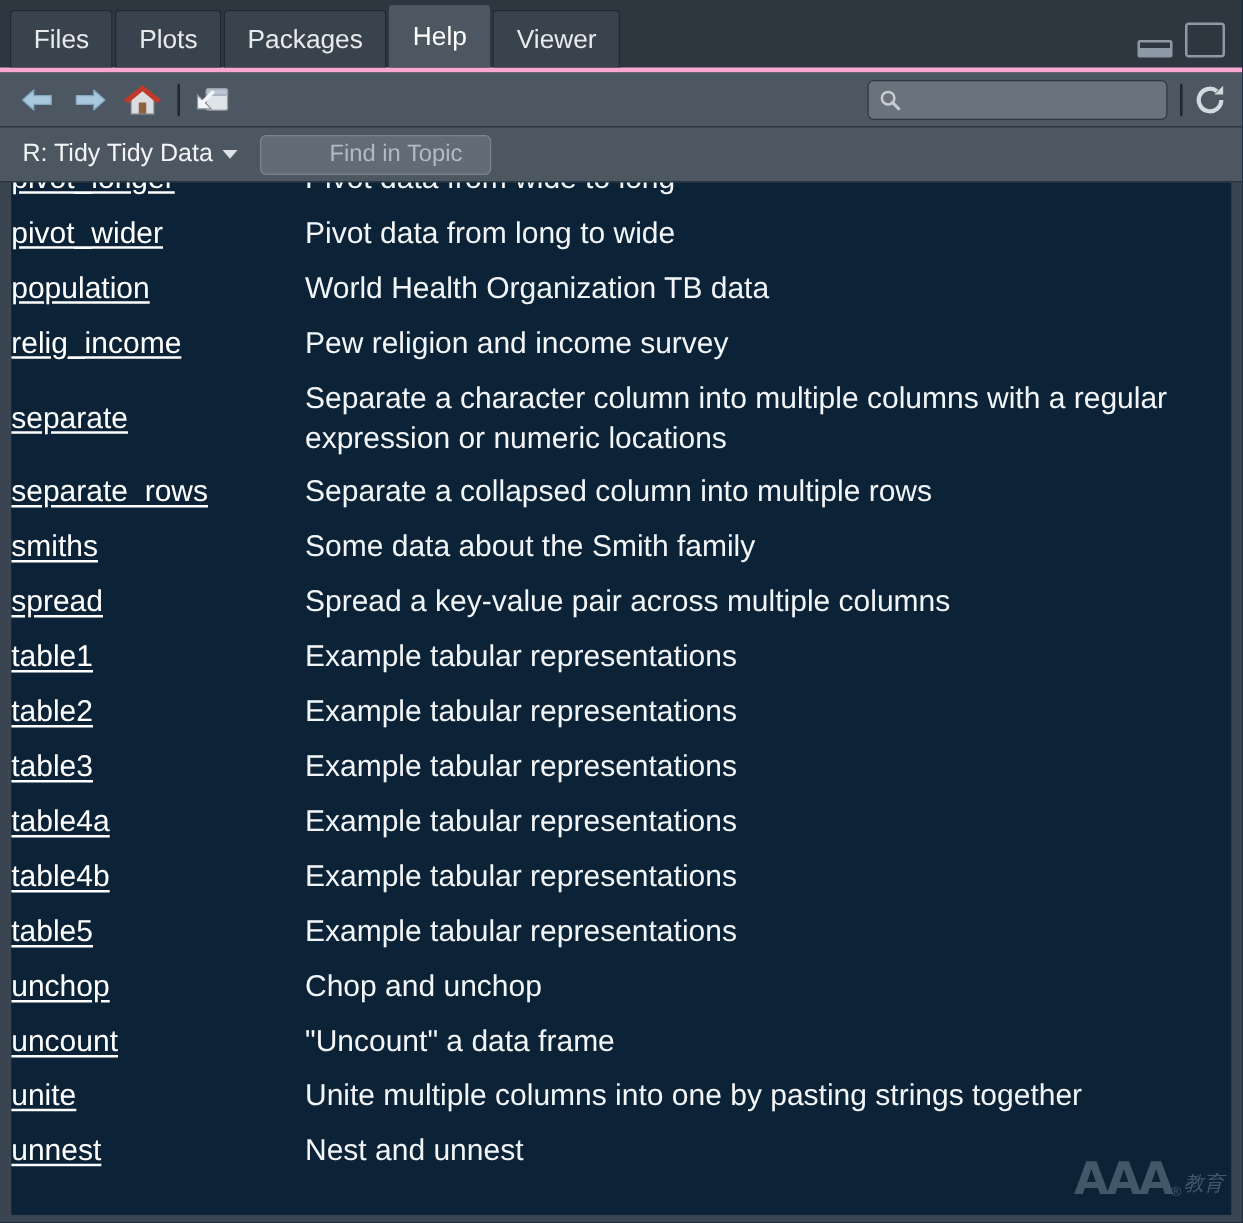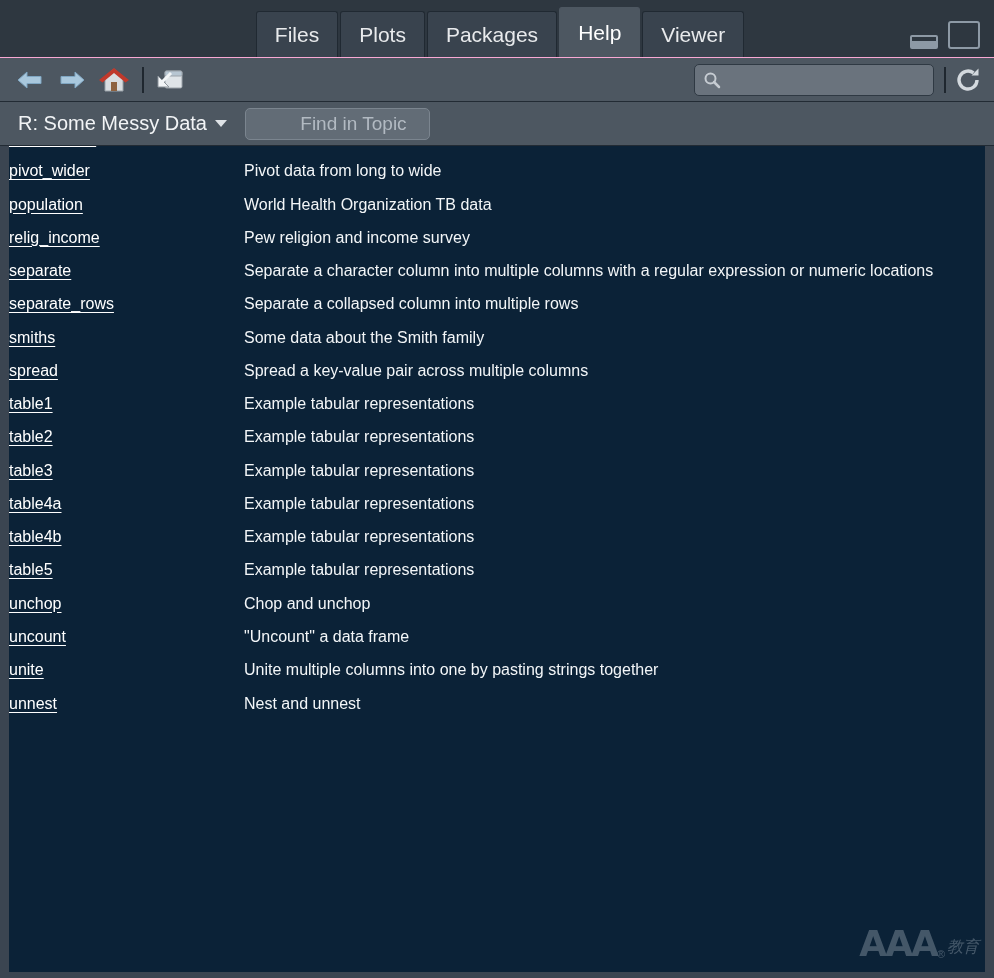--- a/index.html
+++ b/index.html
@@ -22,26 +22,25 @@
     background: #2e3740;
     box-sizing: border-box;
     overflow: hidden;
   }
 
   
   .tabbar {
     position: relative;
     height: 58px;
     background: #2e3740;
-    border-bottom: 1px solid #f9a8d4;
+    border-bottom: 4px solid #f9a8d4;
     display: flex;
     align-items: flex-end;
     padding-left: 8px;
     box-sizing: border-box;
-    justify-content: center;
   }
   .tab {
     position: relative;
     height: 46px;
     display: flex;
     align-items: center;
     padding: 0 18px;
     color: #e8eaec;
     font-size: 21px;
     background: #39434e;
@@ -240,21 +239,21 @@
 
   table.helpidx {
     border-collapse: collapse;
     width: 100%;
     table-layout: fixed;
   }
   table.helpidx td {
     vertical-align: middle;
     padding: 6px 0;
     color: #f3f6f8;
-    font-size: 16px;
+    font-size: 24px;
     line-height: 1.33;
   }
   td.col-name {
     width: 235px;
     padding-left: 31px;
     box-sizing: border-box;
   }
   td.col-desc {
     padding-right: 40px;
   }
@@ -374,21 +373,21 @@
 
     <div class="refresh-btn">
       <svg width="30" height="30" viewBox="0 0 30 30">
         <path d="M24 15 A9 9 0 1 1 20.5 7.9" fill="none" stroke="#d3d9de" stroke-width="3.4" stroke-linecap="butt"></path>
         <path d="M25.5 3.5 L25.5 10.5 L18.5 10.5 Z" fill="#d3d9de"></path>
       </svg>
     </div>
   </div>
 
   <div class="crumbbar">
-    <span class="crumb-title">R: Some Messy Data</span>
+    <span class="crumb-title">R: Tidy Tidy Data</span>
     <span class="crumb-caret"></span>
     <div class="findbox">
       <input type="text" placeholder="Find in Topic" style="">
     </div>
   </div>
 
   <div class="content-frame">
     <div class="doc">
       <div class="doc-scroll">
         <table class="helpidx">

